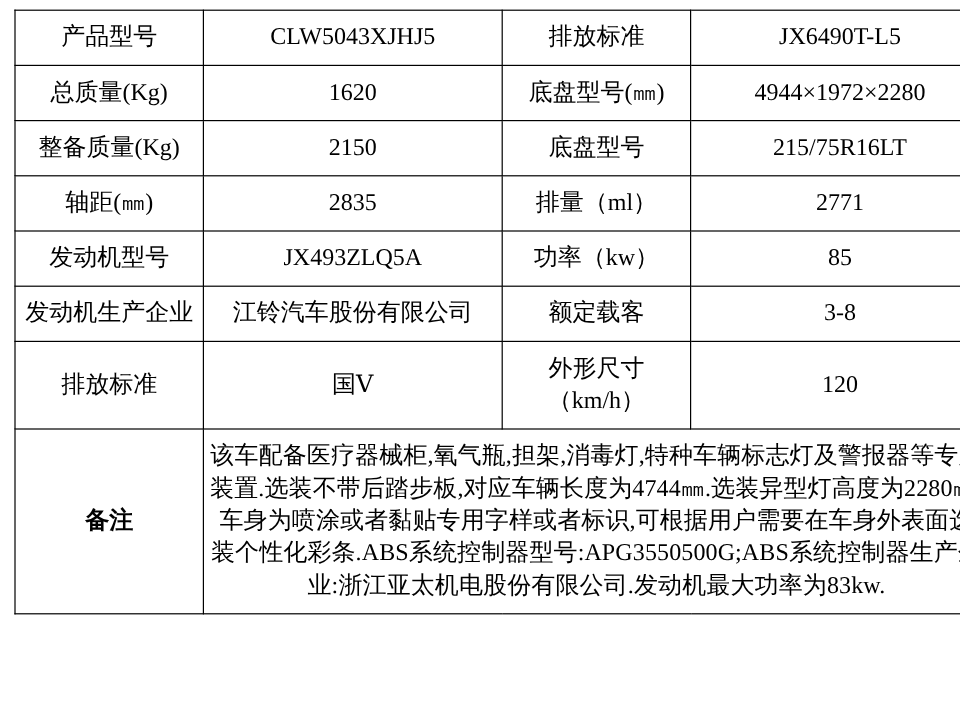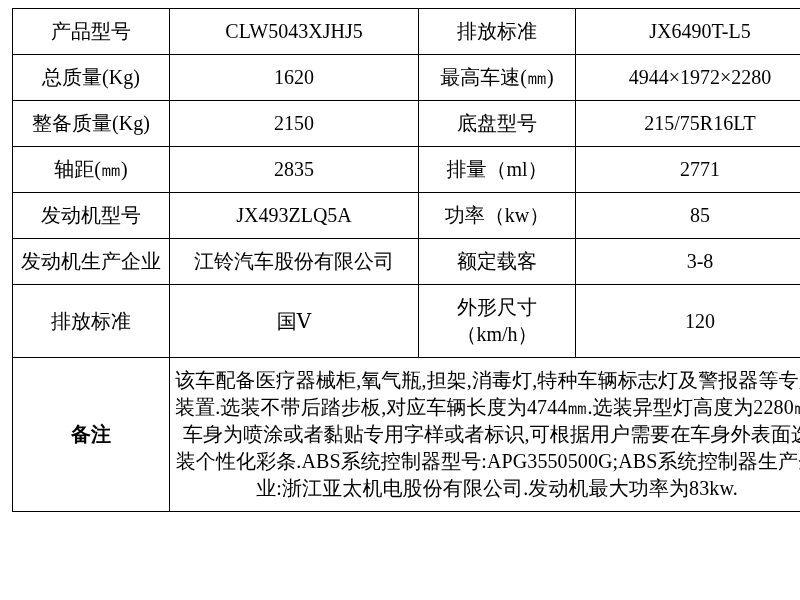--- a/index.html
+++ b/index.html
@@ -63,21 +63,21 @@
     <tbody>
       <tr>
         <td class="label">产品型号</td>
         <td class="value">CLW5043XJHJ5</td>
         <td class="label">排放标准</td>
         <td class="value">JX6490T-L5</td>
       </tr>
       <tr>
         <td class="label">总质量(Kg)</td>
         <td class="value">1620</td>
-        <td class="label">最高车速(㎜)</td>
+        <td class="label">底盘型号(㎜)</td>
         <td class="value">4944×1972×2280</td>
       </tr>
       <tr>
         <td class="label">整备质量(Kg)</td>
         <td class="value">2150</td>
         <td class="label">底盘型号</td>
         <td class="value">215/75R16LT</td>
       </tr>
       <tr>
         <td class="label">轴距(㎜)</td>

